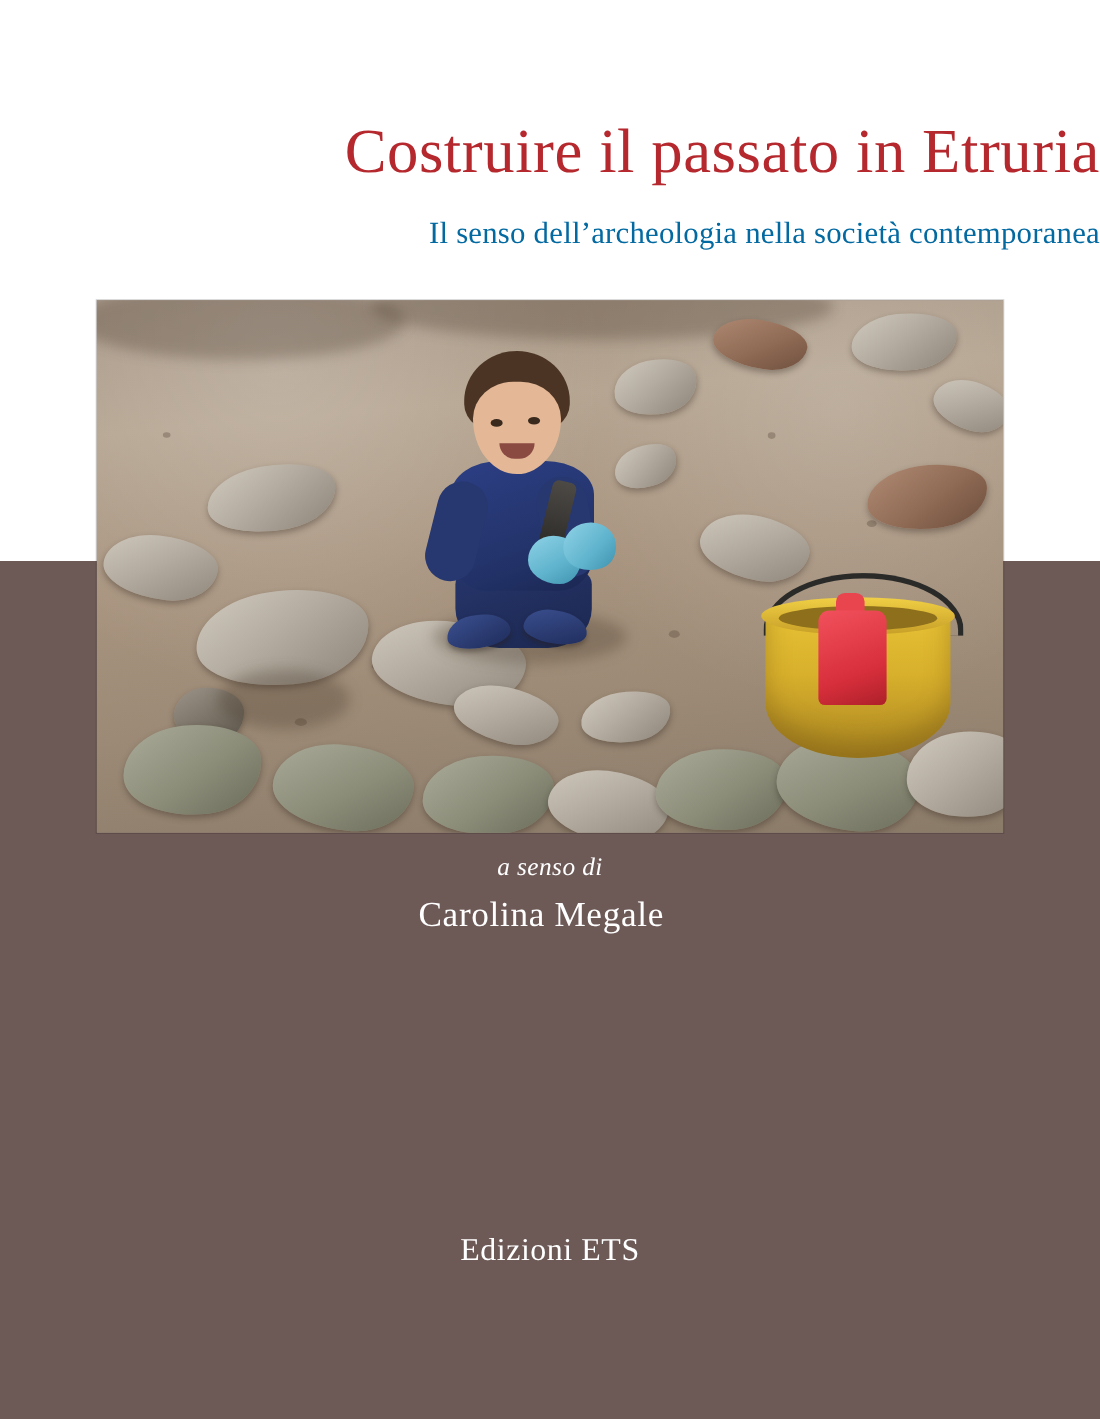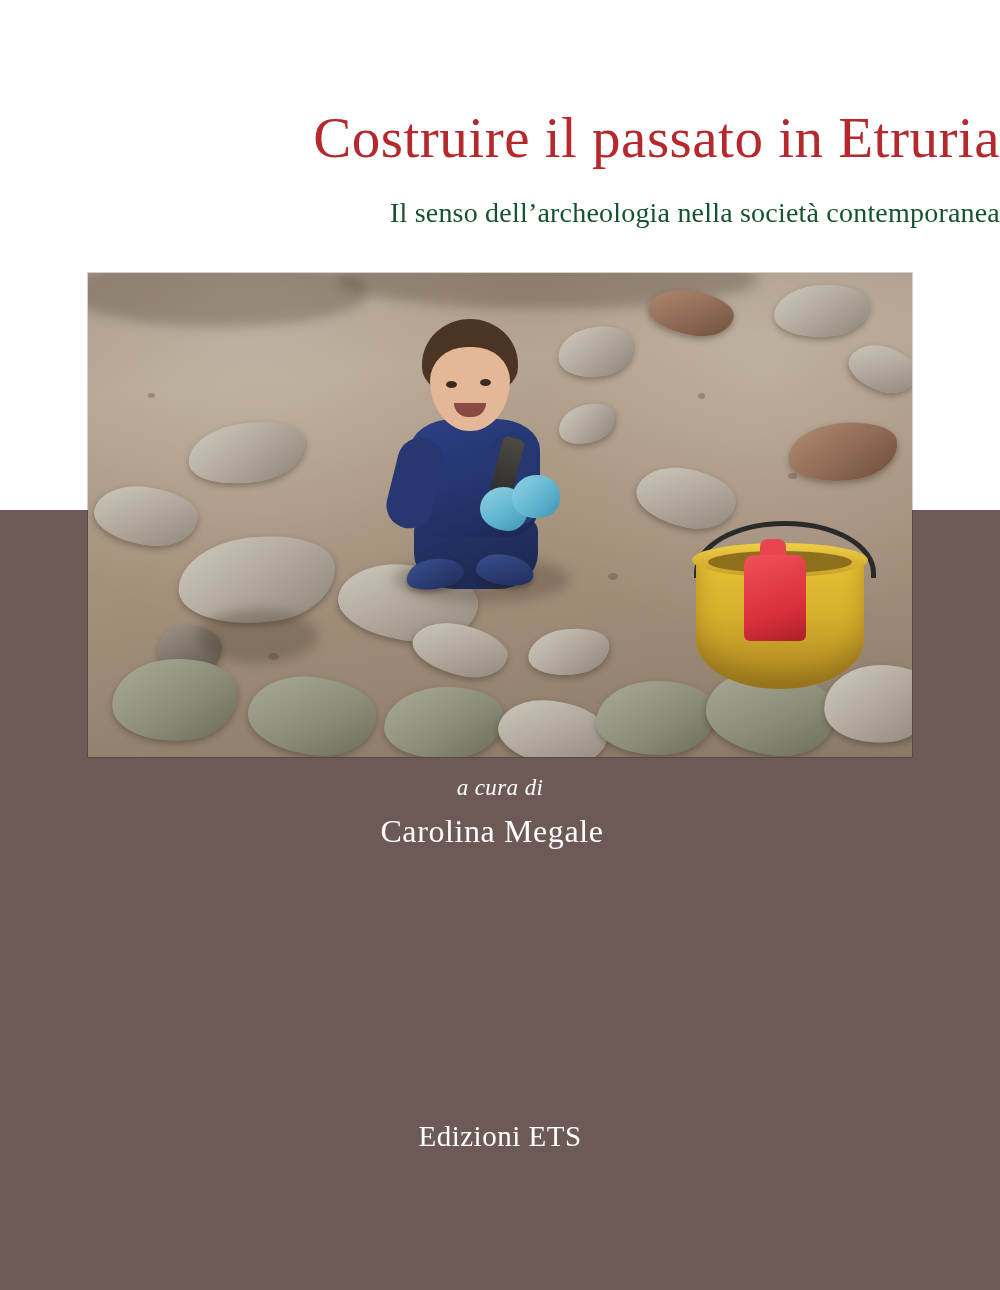--- a/index.html
+++ b/index.html
@@ -46,21 +46,21 @@
     font-size: 57px;
     line-height: 1.15;
     color: #b5282d;
     letter-spacing: 0.5px;
     margin: 0;
     font-weight: normal;
   }
   .subtitle {
     font-family: "Liberation Serif", serif;
     font-size: 28px;
-    color: #14532d;
+    color: #0369a1;
     margin: 26px 0 0 0;
     font-weight: normal;
     letter-spacing: 0.2px;
   }
 
   
   .photo {
     position: absolute;
     left: 88px;
     top: 273px;
@@ -302,19 +302,19 @@
       <div class="bucket-handle"></div>
       <div class="bucket-body"></div>
       <div class="bucket-rim"></div>
       <div class="bucket-inner"></div>
       <div class="bucket-scoop-handle"></div>
       <div class="bucket-scoop"></div>
     </div>
   </div>
 
   <div class="credits">
-    <p class="a-cura-di">a cura di</p>
+    <p class="a-cura-di">a senso di</p>
     <p class="editor-name">Carolina Megale</p>
   </div>
 
   <div class="publisher">Edizioni ETS</div>
 
 </div>
 
 </body></html>

